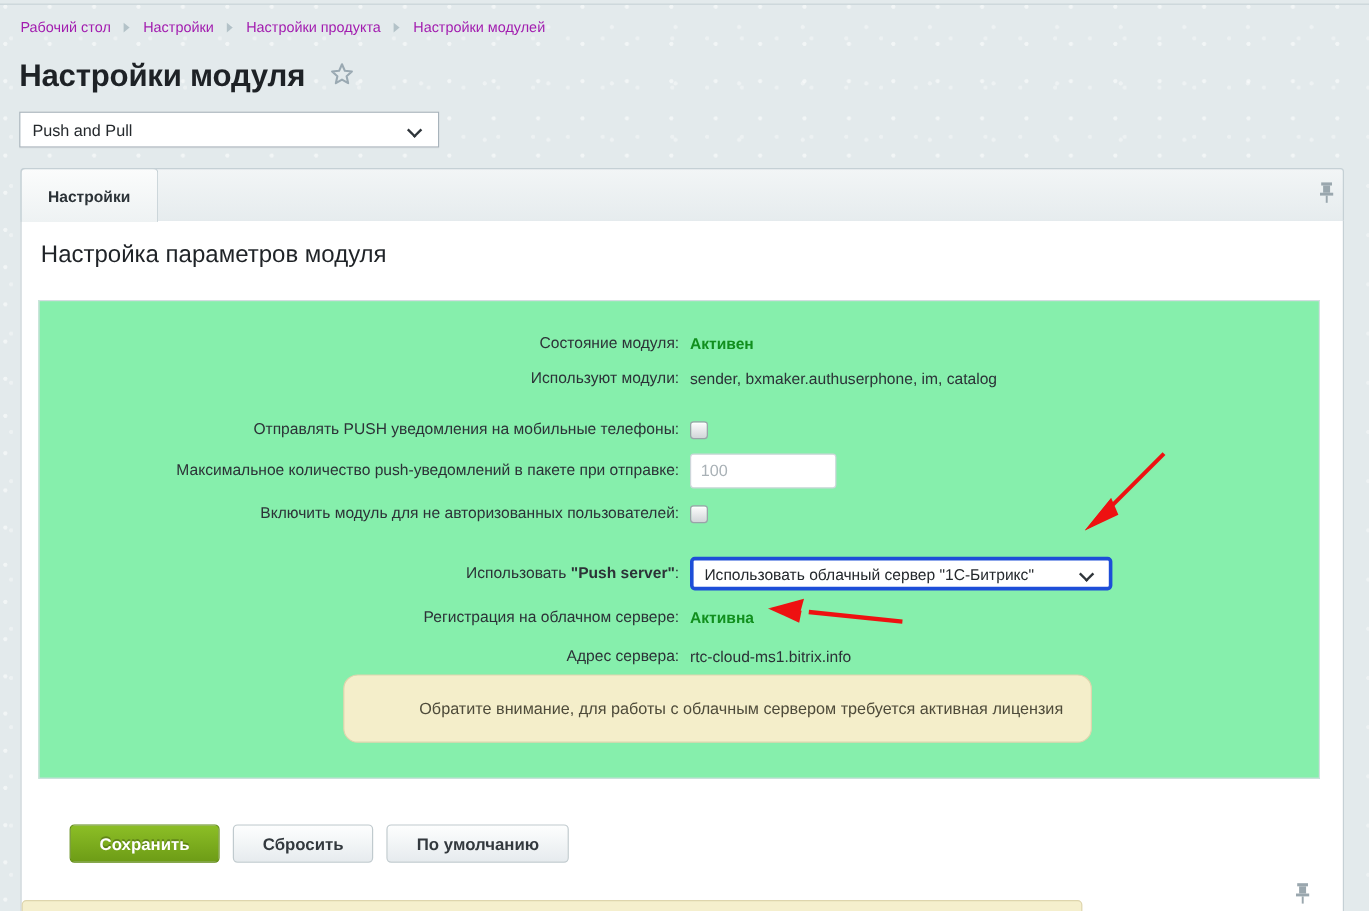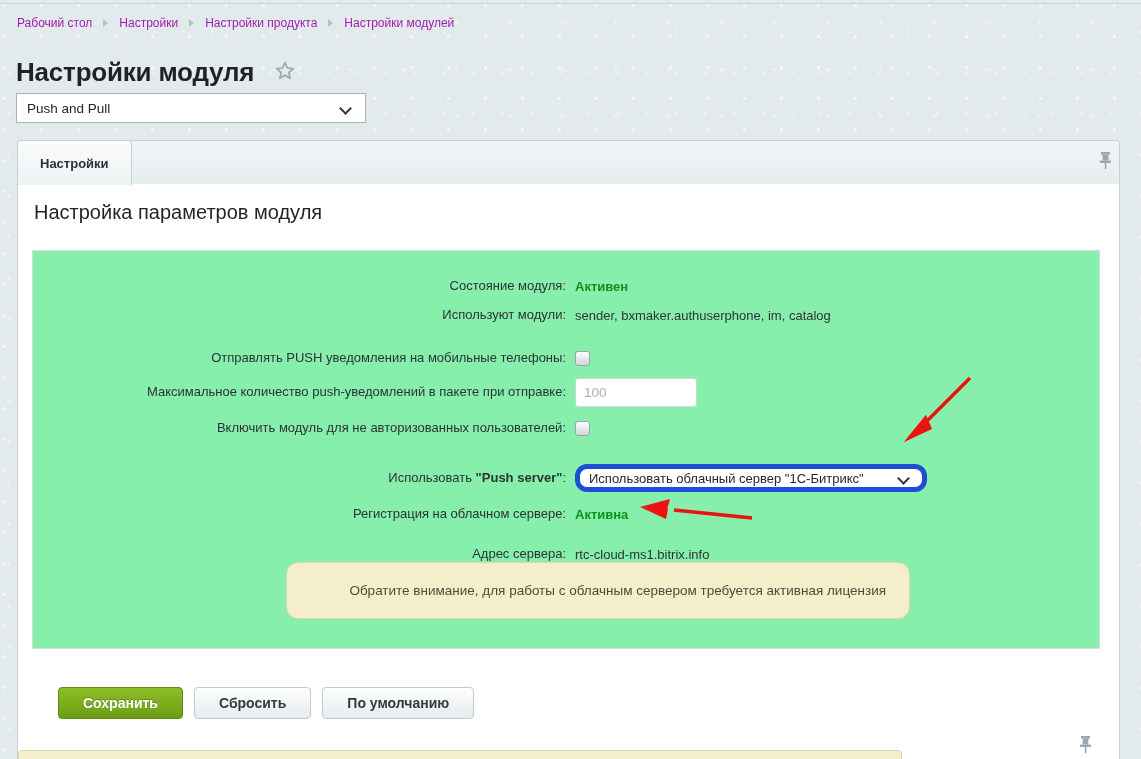--- a/index.html
+++ b/index.html
@@ -50,21 +50,21 @@
   }
   .crumb-sep {
     width: 0; height: 0; margin: 0 11px;
     border-left: 5px solid #b3c2c8;
     border-top: 4px solid transparent;
     border-bottom: 4px solid transparent;
   }
 
   
   .title-row {
-    position: absolute; left: 16px; top: 40px;
+    position: absolute; left: 16px; top: 31px;
     display: flex; align-items: center;
   }
   .page-title {
     font-size: 26px; font-weight: bold; color: #1e2226;
     letter-spacing: -0.2px;
   }
   .fav-star { margin-left: 20px; display: block; }
 
   
   .module-select {
@@ -173,22 +173,22 @@
     font-family: "Liberation Sans", sans-serif;
     font-size: 13.5px;
     color: #a9b1b6;
   }
   .num-input::placeholder { color: #a9b1b6; }
 
   
   .push-select {
     width: 352px; height: 28px;
     background: #ffffff;
-    border: 5px solid #1d4ed8;
-    border-radius: 12px;
+    border: 3px solid #1d4ed8;
+    border-radius: 4px;
     display: flex; align-items: center;
     padding: 0 9px;
     cursor: pointer;
     font-size: 13px;
   }
   .push-select .ps-label { flex: 1; color: #24282c; }
 
   
   .notice {
     position: absolute; left: 253px; top: 311px;
@@ -325,21 +325,21 @@
             <span class="chev"></span>
           </div>
         </div>
       </div>
 
       <div class="frow" style="margin-top:11px;">
         <div class="flabel">Регистрация на облачном сервере:</div>
         <div class="fval val-green">Активна</div>
       </div>
 
-      <div class="frow" style="margin-top:18px;">
+      <div class="frow" style="margin-top:11px;">
         <div class="flabel">Адрес сервера:</div>
         <div class="fval">rtc-cloud-ms1.bitrix.info</div>
       </div>
 
       <div class="notice">
         <span>Обратите внимание, для работы с облачным сервером требуется активная лицензия</span>
       </div>
     </div>
 
     <div class="btnbar">

